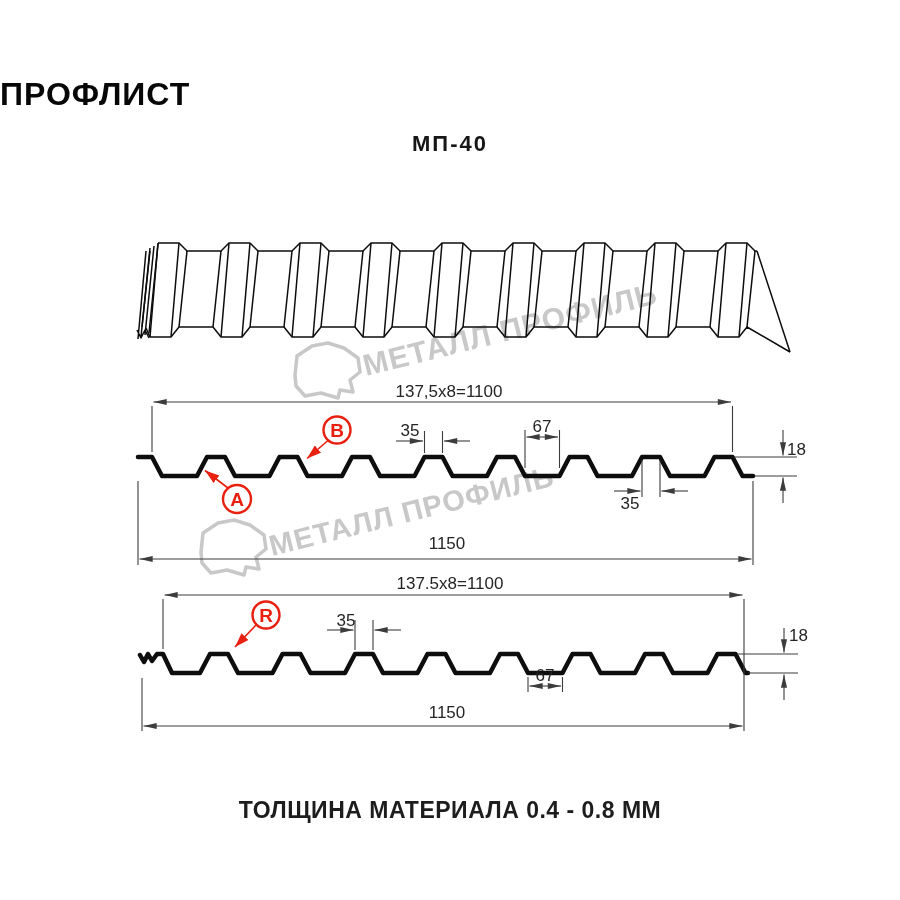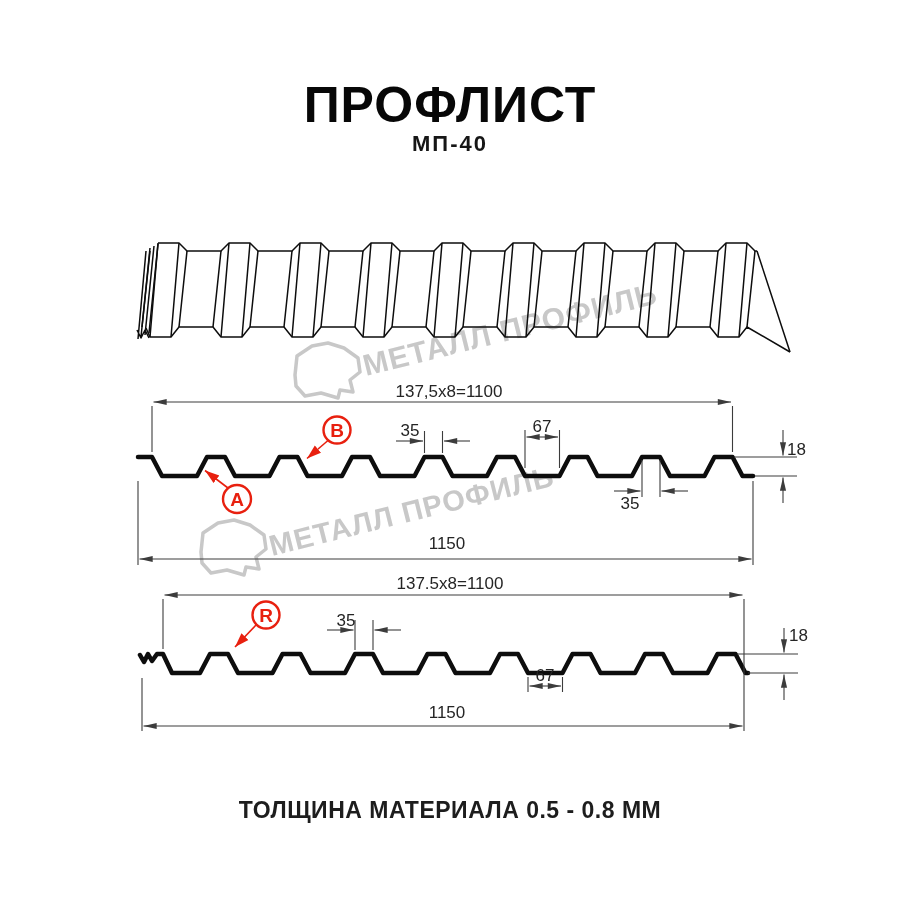--- a/index.html
+++ b/index.html
@@ -1,19 +1,19 @@
 <!DOCTYPE html>
 <html><head>
 <meta charset="utf-8">
 <style>
   html,body{margin:0;padding:0;background:#ffffff;}
   #stage{position:relative;width:900px;height:900px;background:#ffffff;overflow:hidden;
          font-family:"Liberation Sans",sans-serif;}
-  .title{position:absolute;top:76px;left:0;width:900px;text-align:center;
-         font-size:50px;font-weight:bold;letter-spacing:1px;color:#070707;}
+  .title{position:absolute;top:76px;left:0;width:900px;text-align:left;
+         font-size:32px;font-weight:bold;letter-spacing:1px;color:#070707;}
   .subtitle{position:absolute;top:131px;left:0;width:900px;text-align:center;
          font-size:22px;font-weight:bold;letter-spacing:2px;color:#161616;}
   .footer{position:absolute;top:797px;left:0;width:900px;text-align:center;
          font-size:23px;font-weight:bold;letter-spacing:0.5px;color:#1d1d1d;}
   svg{position:absolute;top:0;left:0;}
   .dimtxt{font-family:"Liberation Sans",sans-serif;font-size:17px;fill:#252525;}
   .redtxt{font-family:"Liberation Sans",sans-serif;font-size:19px;font-weight:bold;fill:#e8200f;}
   .wmtxt{font-family:"Liberation Sans",sans-serif;font-weight:bold;fill:#c8c8c8;letter-spacing:1px;}
 </style>
 </head>
@@ -154,14 +154,14 @@
     <text class="dimtxt" x="545" y="681" text-anchor="middle">67</text>
     <text class="dimtxt" x="789" y="641">18</text>
 
     <g>
       <circle cx="266" cy="615" r="13.5" fill="none" stroke="#e8200f" stroke-width="2.4"></circle>
       <line x1="256" y1="625" x2="235" y2="647" stroke="#e8200f" stroke-width="1.6" marker-end="url(#ar)"></line>
       <text class="redtxt" x="266" y="622" text-anchor="middle">R</text>
     </g>
   </svg>
 
-  <div class="footer">ТОЛЩИНА МАТЕРИАЛА 0.5 - 0.8 ММ</div>
+  <div class="footer">ТОЛЩИНА МАТЕРИАЛА 0.4 - 0.8 ММ</div>
 </div>
 
 </body></html>

